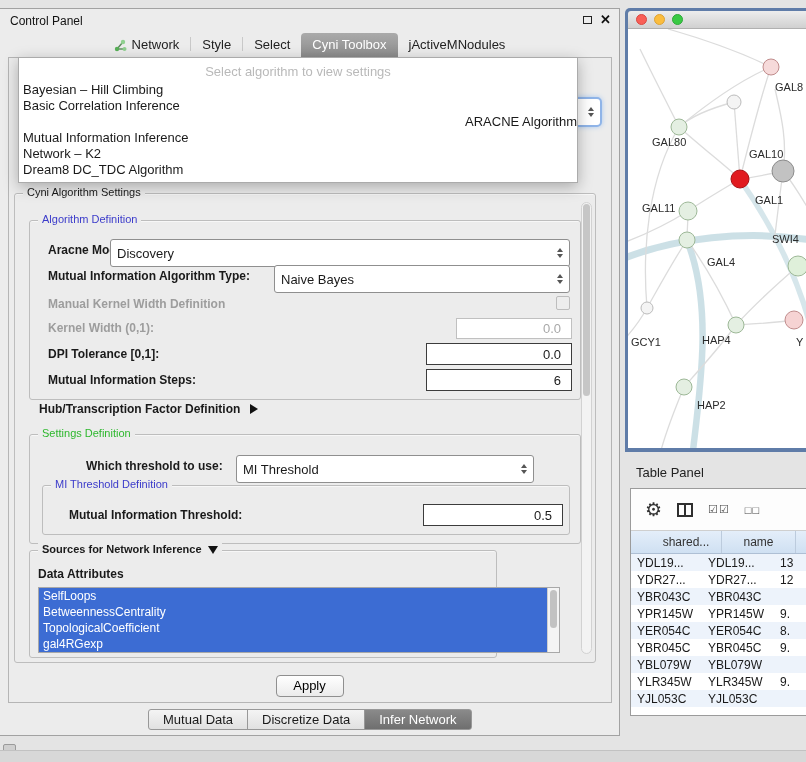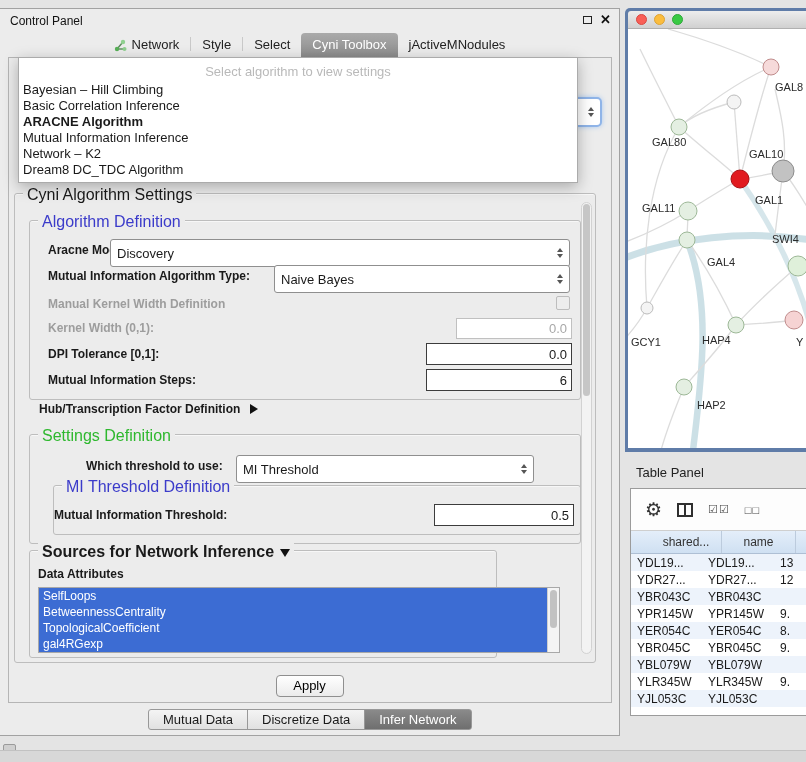--- a/index.html
+++ b/index.html
@@ -19,40 +19,40 @@
   .tab.active{background:linear-gradient(#aaaaaa,#8c8c8c);color:#fff;border-radius:4px 4px 0 0;}
   .tab-sep{width:1px;height:14px;background:#c9c9c9;align-self:center;}
 
   .pane{position:absolute;left:8px;top:48px;width:604px;height:646px;border:1px solid #b5b5b5;}
 
   
   .popup{position:absolute;left:18px;top:48px;width:560px;background:#fff;border:1px solid #ababab;
          box-shadow:0 4px 14px rgba(0,0,0,.28);z-index:50;padding:4px 0;}
   .popup .ph{color:#b9b9b9;text-align:center;font-size:13px;height:20px;line-height:20px;}
   .popup .opt{font-size:13px;height:16px;line-height:16px;padding-left:4px;}
-  .popup .opt.sel{font-weight:bold;}
+  .popup .opt.sel{font-weight:normal;text-align:right;}
   .combo-frag{position:absolute;left:564px;top:88px;width:38px;height:30px;border:2px solid #8fb4e8;
               border-radius:5px;background:#fff;box-shadow:0 0 5px #a9c8ef;z-index:40;}
 
   
   .fs{position:absolute;border:1px solid #bdbdbd;border-radius:3px;box-shadow:inset 0 1px 0 rgba(255,255,255,.6);}
-  .fs>.legend{position:absolute;top:-8px;left:8px;background:#ececec;padding:0 4px;font-size:16px;white-space:nowrap;}
+  .fs>.legend{position:absolute;top:-8px;left:8px;background:#ececec;padding:0 4px;font-size:11px;white-space:nowrap;}
   .legend.blue{color:#3b3bca;}
   .legend.green{color:#2eb82e;}
   .lbl{position:absolute;font-weight:bold;font-size:12px;white-space:nowrap;}
   .lbl.dis{color:#9d9d9d;}
 
   .combo{position:absolute;background:#fff;border:1px solid #8f8f8f;border-radius:3px;display:flex;
          align-items:center;padding:0 6px;font-size:13px;height:28px;}
   .spin{margin-left:auto;display:flex;flex-direction:column;gap:2px;}
   .tri-up{width:0;height:0;border-left:3.5px solid transparent;border-right:3.5px solid transparent;border-bottom:4px solid #555;}
   .tri-dn{width:0;height:0;border-left:3.5px solid transparent;border-right:3.5px solid transparent;border-top:4px solid #555;}
 
   .field{position:absolute;background:#fff;border:1px solid #3c3c3c;display:flex;align-items:center;
-         justify-content:flex-end;padding:0 4px;font-size:13px;}
+         justify-content:flex-end;padding:0 10px;font-size:13px;}
   .field.dis{border-color:#c0c0c0;color:#a8a8a8;}
   .checkbox{position:absolute;width:14px;height:14px;border:1px solid #bdbdbd;background:#ededed;border-radius:2px;}
 
   .tri-right{width:0;height:0;border-left:8px solid #111;border-top:5px solid transparent;border-bottom:5px solid transparent;display:inline-block;}
   .tri-down-b{width:0;height:0;border-top:8px solid #111;border-left:5px solid transparent;border-right:5px solid transparent;display:inline-block;margin-left:6px;vertical-align:middle;}
   .hub{position:absolute;left:24px;top:208px;display:flex;align-items:center;gap:10px;font-weight:bold;font-size:12px;}
 
   .attr-list{position:absolute;background:#fff;border:1px solid #a8a8a8;display:flex;}
   .attr-rows{flex:1;}
   .attr-row{height:16px;line-height:16px;background:#3c6cd3;color:#fff;padding-left:4px;font-size:12px;white-space:nowrap;overflow:hidden;}
@@ -219,23 +219,23 @@
 
       <span class="lbl" style="left:56px;top:24px;">Which threshold to use:</span>
       <div class="combo" style="left:206px;top:20px;width:298px;">
         <span>MI Threshold</span>
         <span class="spin">
             <i class="tri-up"></i>
             <i class="tri-dn"></i>
           </span>
       </div>
 
-      <div class="fs" style="left:12px;top:50px;width:528px;height:50px;margin-left:11px;">
+      <div class="fs" style="left:12px;top:50px;width:528px;height:50px;">
         <span class="legend blue">MI Threshold Definition</span>
-        <span class="lbl" style="left:0;top:22px;">Mutual Information Threshold:</span>
+        <span class="lbl" style="left:26px;top:22px;">Mutual Information Threshold:</span>
         <div class="field" style="left:380px;top:18px;width:140px;height:22px;">
           <span>0.5</span>
         </div>
       </div>
     </div>
 
     <div class="fs" style="left:14px;top:356px;width:468px;height:108px;">
       <span class="legend" style="font-weight:bold;">
         <span>Sources for Network Inference</span><span class="tri-down-b"></span>
       </span>

